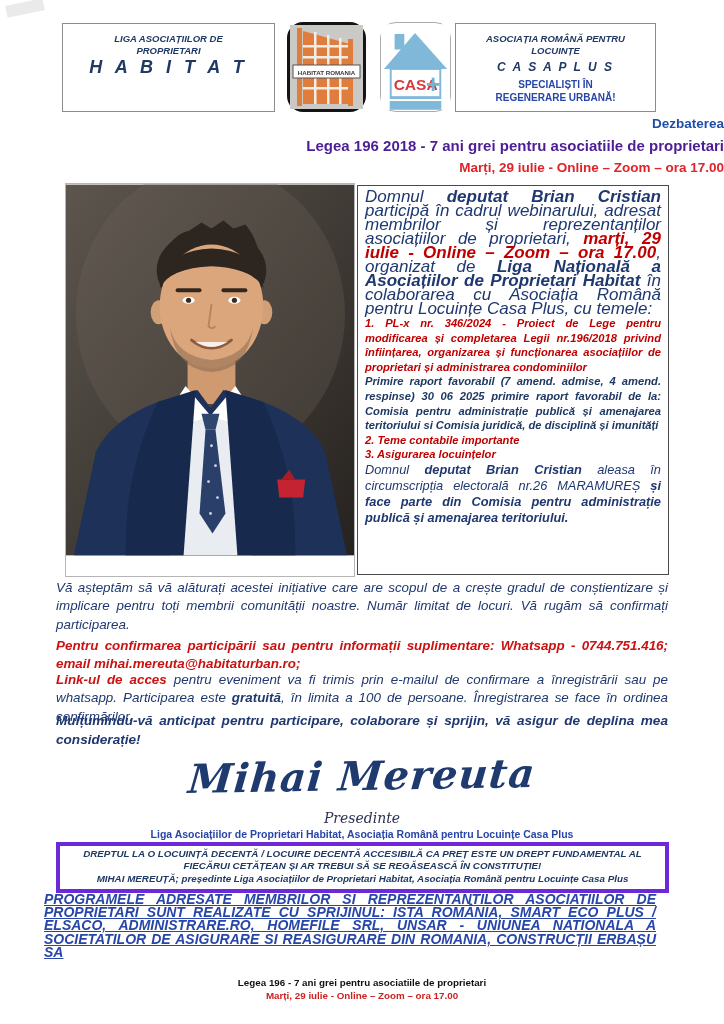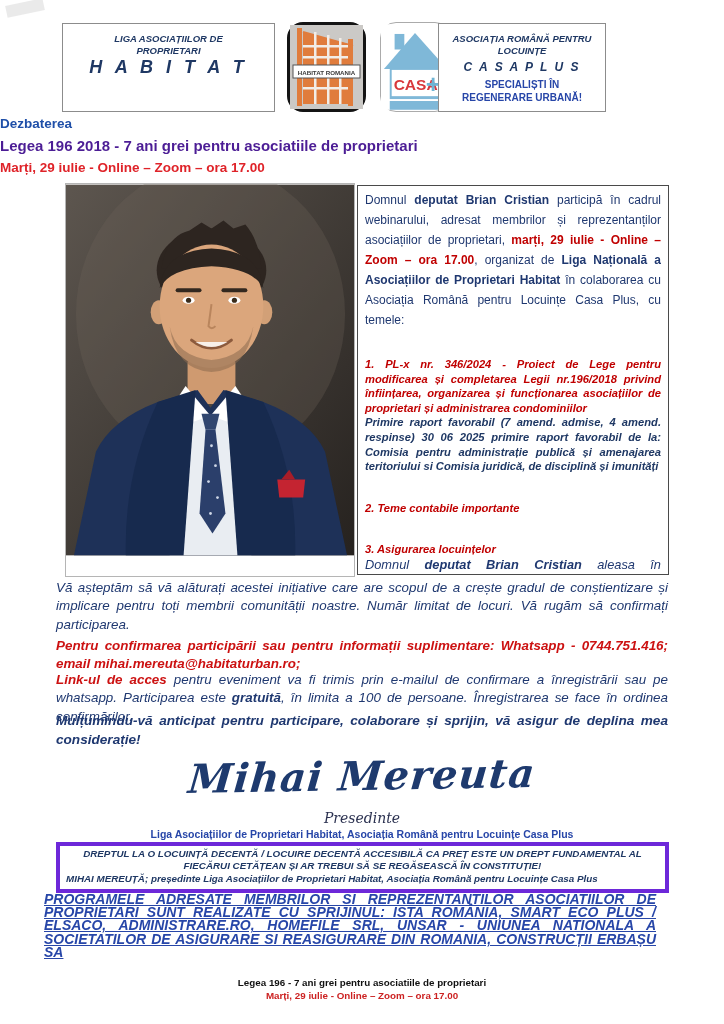--- a/index.html
+++ b/index.html
@@ -11,63 +11,63 @@
   .artifact {
     position:absolute; left:6px; top:2px; width:38px; height:12px;
     background:#d9d9d9; opacity:.55; transform:rotate(-12deg);
   }
   
   .hdr-box {
     position:absolute; top:23px; height:89px; border:1px solid #8c8c8c;
     background:#fff; text-align:center; padding-top:8px;
   }
   .hdr-left  { left:62px;  width:213px; }
-  .hdr-right { left:438px; width:168px; }
+  .hdr-right { left:455px; width:201px; }
   .hb-line1 {
     font-size:9.5px; font-weight:bold; font-style:italic; color:#1F3864;
     line-height:11.5px; max-width:158px; margin:1px auto 0;
   }
   .hb-title {
     font-size:18px; font-weight:bold; font-style:italic; color:#1F3864;
     letter-spacing:4px; line-height:21px; margin-top:1px; white-space:nowrap;
   }
   .hb-title-sm { font-size:12px; letter-spacing:2px; }
   .hb-line2 {
     font-size:10.5px; font-weight:bold; color:#2746A8; line-height:12.5px;
     max-width:186px; margin:1px auto 0;
   }
   .hb-line2-narrow { font-size:10px; max-width:122px; }
   .logo-box { position:absolute; top:22px; height:90px; background:#fff;border-radius:16px; }
   .logo-habitat { left:287px; width:79px; border:3px solid #141414; background:#cbc9c6; }
   .logo-casa    { left:380px; width:71px; border:1px solid #ababab; }
   .logo-box svg { display:block; width:100%; height:100%; }
   
-  .title-block { position:absolute; left:0; right:0; top:113px; text-align:left; }
+  .title-block { position:absolute; left:0; right:0; top:113px; text-align:right; }
   .title-l1 { font-size:13.5px; font-weight:bold; color:#1F4FA8; line-height:21px; }
   .title-l2 { font-size:15px;   font-weight:bold; color:#4c1d95; line-height:23px; }
   .title-l3 { font-size:13.5px; font-weight:bold; color:#DF2329; line-height:21px; }
   
   .photo-box {
     position:absolute; left:65px; top:183px; width:290px; height:394px;
     border:1px solid #b5b5b5; background:#fff;
   }
   .photo-box svg { display:block; width:288px; height:372px; }
   .info-box {
     position:absolute; left:357px; top:185px; width:312px; height:390px;
     border:1px solid #4a4a4a; padding:4px 7px; overflow:hidden;
   }
   .ib-p {
-    font-size:12px; color:#1F3870; line-height:20px;
+    font-size:17px; font-style:italic; color:#1F3870; line-height:14px;
     text-align:justify;
   }
   .ib-p .b { font-weight:bold; }
   .ib-p .red-b { font-weight:bold; color:#C00000; }
   .ib-red {
     font-size:11.2px; font-weight:bold; font-style:italic; color:#C00000;
-    line-height:14.6px; text-align:justify;margin-top:27px;
+    line-height:14.6px; text-align:justify;
   }
   .ib-navy {
     font-size:11.2px; font-weight:bold; font-style:italic; color:#1F3864;
     line-height:14.6px; text-align:justify;
   }
   .ib-p2 {
     font-size:12.8px; font-style:italic; color:#1F3870; line-height:15.9px;
     text-align:justify;
   }
   .ib-p2 .b { font-weight:bold; }
@@ -107,21 +107,21 @@
   .legal-box {
     position:absolute; left:56px; top:842px; width:613px;
     border:4px solid #6d28d9; padding:2px 6px 3px; background:#fff;
   }
   .legal-l1 {
     font-size:9.8px; font-weight:bold; font-style:italic; color:#1F3864;
     line-height:12.2px; text-align:center;
   }
   .legal-l2 {
     font-size:9.8px; font-weight:bold; font-style:italic; color:#1F3864;
-    line-height:12.2px; text-align:left; margin-top:1px;
+    line-height:12.2px; text-align:center; margin-top:1px;
   }
   .sponsors {
     position:absolute; left:44px; top:893px; width:612px;
     font-size:14px; font-weight:bold; font-style:italic; color:#2746A8;
     line-height:13.2px; text-align:justify;text-decoration:underline;
   }
   .footer { position:absolute; left:0; right:0; top:976px; text-align:center; }
   .footer-l1 { font-size:9.8px; font-weight:bold; color:#111; line-height:13px; }
   .footer-l2 { font-size:9.8px; font-weight:bold; color:#CC2222; line-height:13px; }
 </style>

